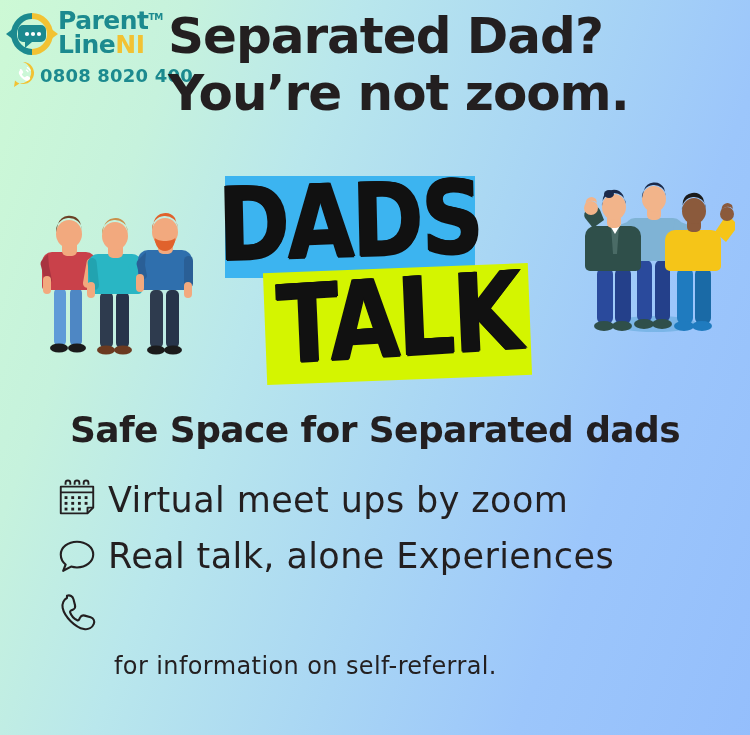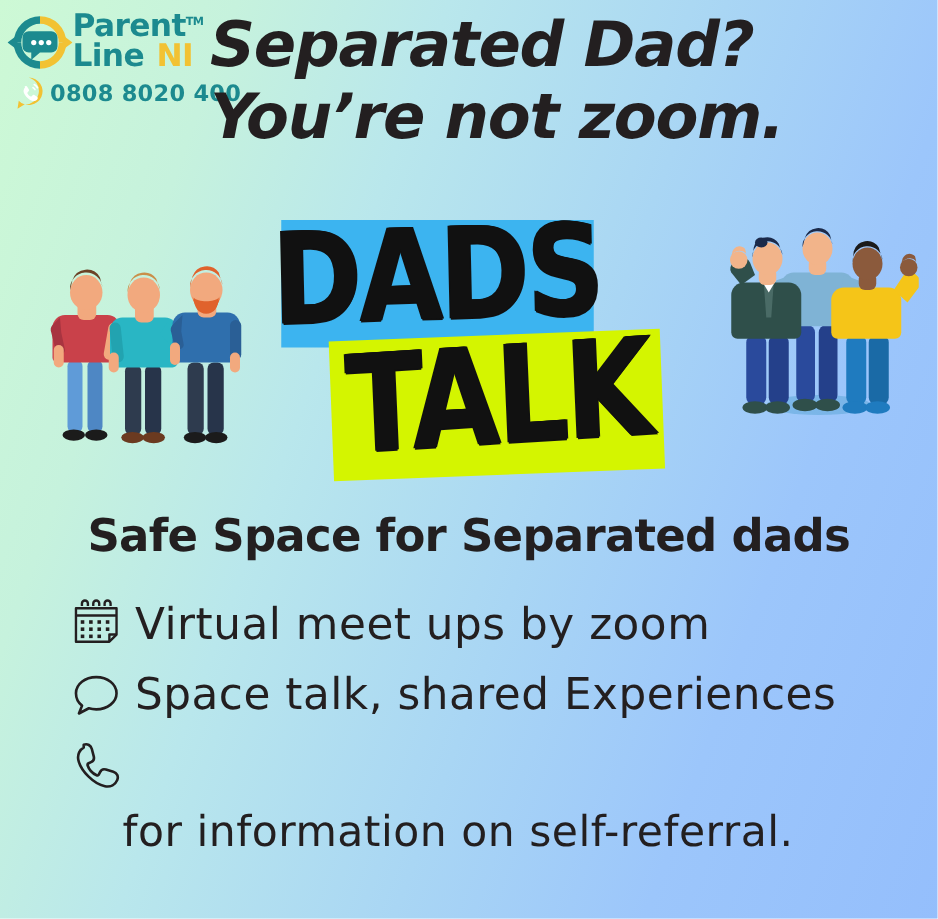--- a/index.html
+++ b/index.html
@@ -43,21 +43,21 @@
     line-height: 0.94;
   }
   .logo-line {
     font-family: "DejaVu Sans", sans-serif;
     font-weight: bold;
     font-size: 25px;
     letter-spacing: -0.5px;
     color: #1c8a8f;
     white-space: nowrap;
   }
-  .logo-ni { color: #f2c233; margin-left: 10px; }
+  .logo-ni { color: #f2c233; }
   .logo-tm {
     font-size: 9px;
     vertical-align: super;
     color: #1c8a8f;
     font-weight: bold;
   }
   #logo-phone-row {
     position: absolute;
     left: 4px;
     top: 55px;
@@ -81,21 +81,21 @@
     left: 168px;
     top: 8px;
     width: 430px;
     color: #231f20;
     font-family: "DejaVu Sans", sans-serif;
     font-weight: bold;
     font-size: 50px;
     line-height: 1.14;
     letter-spacing: -1px;
   }
-  #headline .hl-line { display: block; white-space: nowrap; font-style: italic; }
+  #headline .hl-line { display: block; white-space: nowrap; }
 
   
   #dadstalk {
     position: absolute;
     left: 205px;
     top: 168px;
     width: 340px;
     height: 222px;
   }
   #dads-block {
@@ -201,23 +201,23 @@
   .phone-number-link {
     text-decoration: underline;
     text-underline-offset: 4px;
   }
   #continuation-row {
     display: flex;
     align-items: center;
     height: 52px;
   }
   #continuation-text {
-    margin-left: 52px;
-    font-family: "DejaVu Sans", sans-serif;
-    font-size: 34px;
+    margin-left: 68px;
+    font-family: "DejaVu Sans", sans-serif;
+    font-size: 24px;
     color: #231f20;
     letter-spacing: 0.4px;
     white-space: nowrap;
   }
 </style>
 </head>
 <body>
 
 <div id="poster">
 
@@ -400,21 +400,21 @@
       </span>
       <span class="bullet-text">Virtual meet ups by zoom</span>
     </div>
 
     <div class="bullet-row">
       <span class="bullet-icon">
         <svg viewBox="0 0 44 44" width="42" height="42">
           <path d="M22 7 c9.4 0 17 6 17 13.5 c0 7.5 -7.6 13.5 -17 13.5 c-2.2 0 -4.3 -0.3 -6.2 -0.9 l-8.3 4.4 l2.6 -6.6 c-3.2 -2.5 -5.1 -6.1 -5.1 -10.4 c0 -7.5 7.6 -13.5 17 -13.5 z" fill="none" stroke="#231f20" stroke-width="2.2" stroke-linejoin="round"></path>
         </svg>
       </span>
-      <span class="bullet-text">Space talk, shared Experiences</span>
+      <span class="bullet-text">Real talk, alone Experiences</span>
     </div>
 
     <div class="bullet-row">
       <span class="bullet-icon">
         <svg viewBox="0 0 44 44" width="42" height="42">
           <path d="M11.5 5 c3.2 -1.2 6 0.6 6.8 3.6 l1.6 6.2 c0.6 2.4 -0.4 4 -2.3 4.8 l-2 0.9 c-0.8 0.4 -1.1 1 -0.8 1.9 c1.2 3.6 4 6.6 7.5 8.2 c0.8 0.4 1.5 0.1 1.9 -0.7 l1 -2 c0.9 -1.9 2.5 -2.8 4.9 -2.1 l6.2 1.8 c3 0.9 4.6 3.8 3.3 6.9 c-1.6 3.9 -5.6 6.2 -10.3 5.3 c-9.2 -1.7 -20.4 -12.9 -22.3 -22 c-1 -4.7 1.3 -8.9 4.5 -10.4 z" fill="none" stroke="#231f20" stroke-width="2.2" stroke-linejoin="round"></path>
         </svg>
       </span>
     </div>
 

